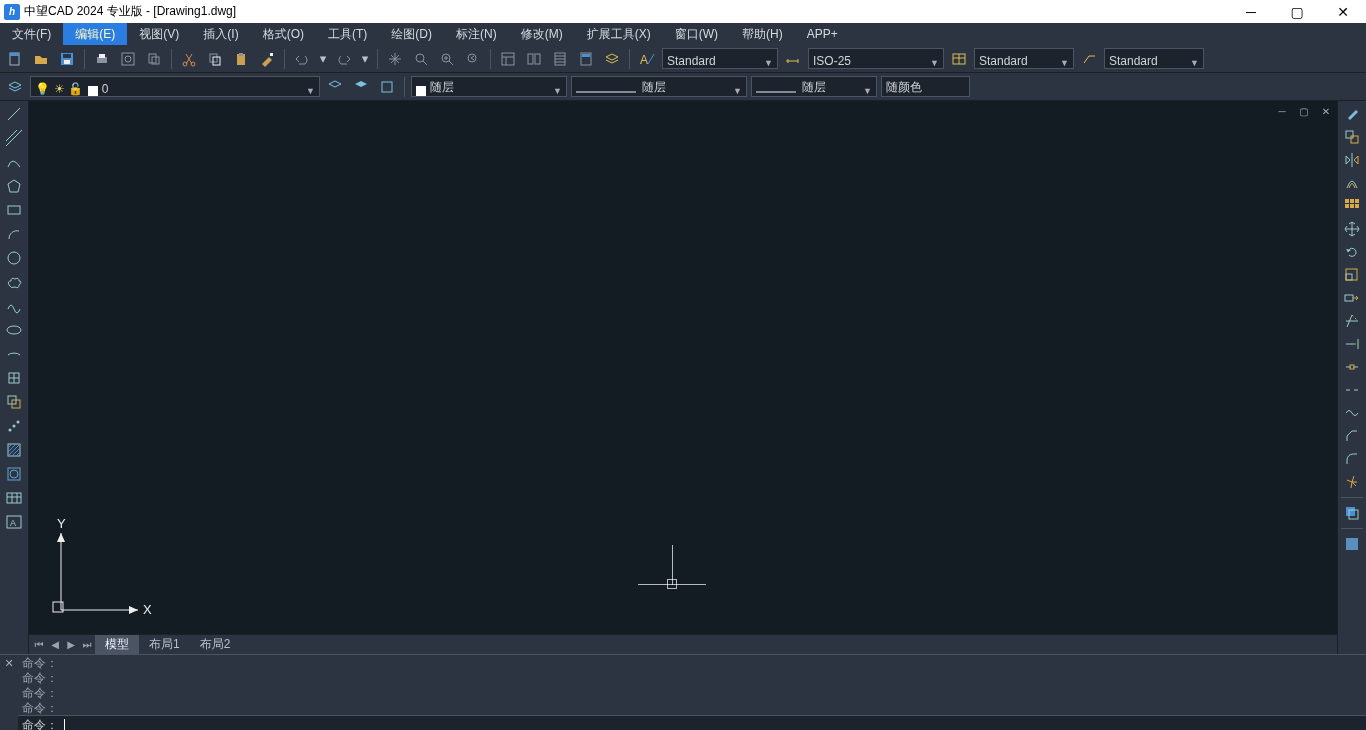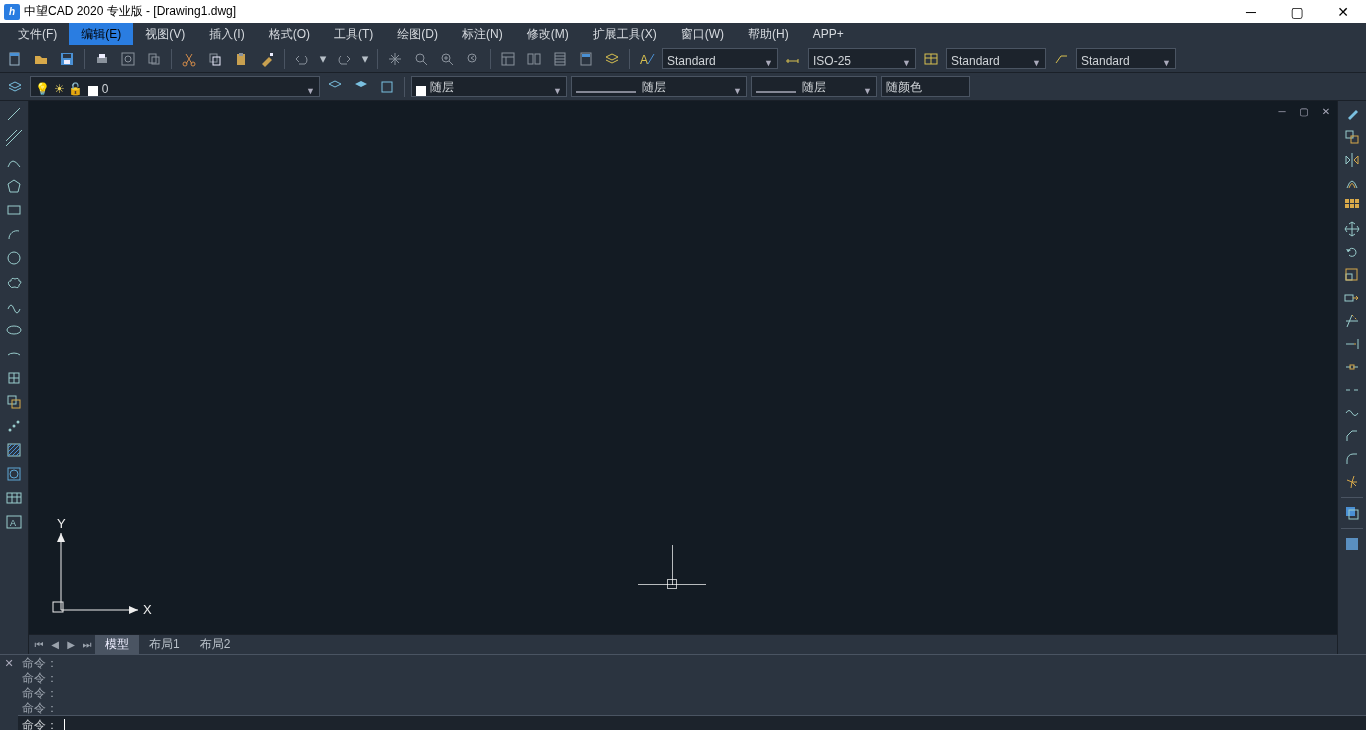--- a/index.html
+++ b/index.html
@@ -1,23 +1,23 @@
 <!DOCTYPE html>
 <html><head>
 <meta charset="utf-8">
 <style>
 * { margin: 0; padding: 0; box-sizing: border-box; user-select: none; }
 html, body { width: 1366px; height: 730px; overflow: hidden; font-family: "Microsoft YaHei", "Segoe UI", sans-serif; font-size: 12px; background: #2b3440; color: #c8ccd0; }
 .titlebar { height: 23px; background: #ffffff; color: #000; display: flex; align-items: center; padding-left: 4px; }
 .titlebar .logo { width: 16px; height: 16px; background: #2a7de1; border-radius: 2px; display: inline-flex; align-items: center; justify-content: center; color: #fff; font-style: italic; font-weight: bold; font-size: 10px; margin-right: 4px; }
 .titlebar .tctl { display: flex; margin-left: auto; }
 .titlebar .tctl div { width: 46px; height: 23px; display: flex; align-items: center; justify-content: center; font-size: 14px; }
-.menubar { height: 22px; background: #2b3440; display: flex; align-items: stretch; padding-left: 6px; color: #d6dadf; }
+.menubar { height: 22px; background: #2b3440; display: flex; align-items: stretch; color: #d6dadf; }
 .menubar .mi { padding: 0 12px; display: flex; align-items: center; line-height: 22px; }
-.menubar .mi.sel { background: #2a7de1; color: #000000; }
+.menubar .mi.sel { background: #2a7de1; color: #fef9c3; }
 .toolrow { height: 28px; background: #2b3440; border-bottom: 1px solid #1a2028; display: flex; align-items: center; padding: 0 4px; gap: 4px; }
 .tb { width: 22px; height: 22px; display: flex; align-items: center; justify-content: center; color: #b8c0c8; font-size: 13px; }
 .sep { width: 1px; height: 20px; background: #4a5462; margin: 0 2px; }
 .dd { height: 21px; background: #1c232c; border: 1px solid #4a5462; display: flex; align-items: flex-end; padding: 0 4px; color: #d0d4d8; font-size: 12px; position: relative; }
 .dd .arrow { margin-left: auto; font-size: 9px; color: #aab; }
 .sw { width: 10px; height: 10px; margin-right: 4px; display: inline-block; }
 .layerrow { height: 28px; background: #2b3440; border-bottom: 1px solid #1a2028; display: flex; align-items: center; padding: 0 4px; gap: 4px; }
 .workarea { position: relative; background: #2b3440; display: flex; height: 553px; }
 .sidebar { width: 29px; background: #2b3440; border-right: 1px solid #1a2028; display: flex; flex-direction: column; align-items: center; padding-top: 2px; gap: 2px; }
 .sidebar .tb, .rightbar .tb { width: 24px; height: 22px; }
@@ -43,21 +43,21 @@
 .cmdpanel .inrow .prompt { color: #c8ccd0; margin-right: 6px; }
 .cmdpanel .inrow .cursor { width: 1px; height: 14px; background: #fff; animation: blink 1s step-end infinite; }
 @keyframes blink { 50% { opacity: 0; } }
 svg { display: block; }
 </style>
 </head>
 <body>
 
 <div class="titlebar">
   <span class="logo">h</span>
-  <span>中望CAD 2020 专业版 - [Drawing1.dwg]</span>
+  <span>中望CAD 2024 专业版 - [Drawing1.dwg]</span>
   <div class="tctl">
     <div>─</div>
     <div>▢</div>
     <div>✕</div>
   </div>
 </div>
 
 <div class="menubar">
   <div class="mi">文件(F)</div>
   <div class="mi sel">编辑(E)</div>
@@ -216,21 +216,21 @@
     </div>
   <div class="dd" style="width:116px">
     <span>Standard</span>
       <span class="arrow">▼</span>
   </div>
   <div class="tb">
       <svg width="18" height="16">
         <path d="M2 10h12M4 8v4M14 8v4" stroke="#d8c050"></path>
       </svg>
     </div>
-  <div class="dd" style="width:108px">
+  <div class="dd" style="width:136px">
     <span>ISO-25</span>
       <span class="arrow">▼</span>
   </div>
   <div class="tb">
       <svg width="16" height="16">
         <rect x="2" y="3" width="12" height="10" fill="none" stroke="#d8c050"></rect>
         <path d="M2 7h12M8 3v10" stroke="#d8c050"></path>
       </svg>
     </div>
   <div class="dd" style="width:100px">

